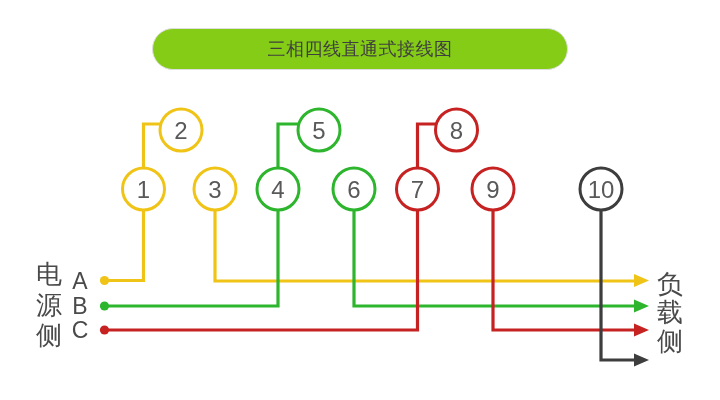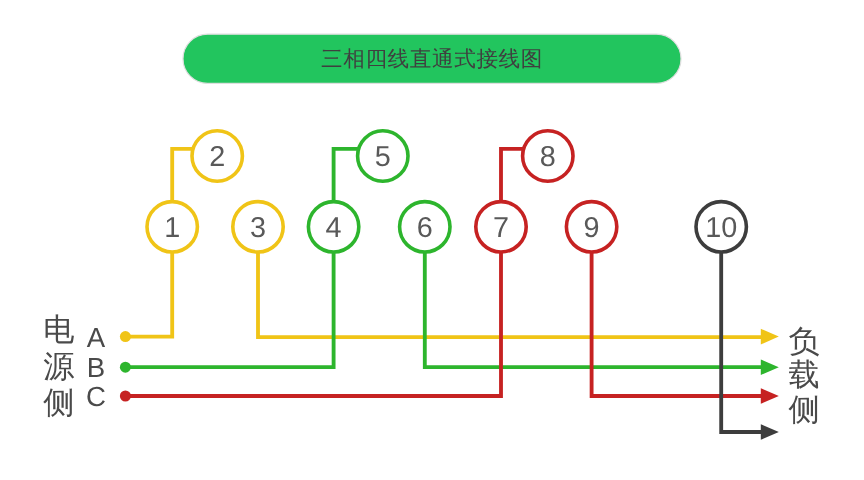--- a/index.html
+++ b/index.html
@@ -12,21 +12,21 @@
     font-family: "Liberation Sans", "DejaVu Sans", sans-serif;
   }
   #title-pill {
     position: absolute;
     left: 152px;
     top: 28px;
     width: 414px;
     height: 40px;
     border: 1px solid #dedede;
     border-radius: 21px;
-    background: #22c55e;
+    background: #84cc16;
     display: flex;
     align-items: center;
     justify-content: center;
   }
   #title-pill span {
     font-size: 18px;
     color: #3f3f3f;
     letter-spacing: 0.5px;
     white-space: nowrap;
   }

